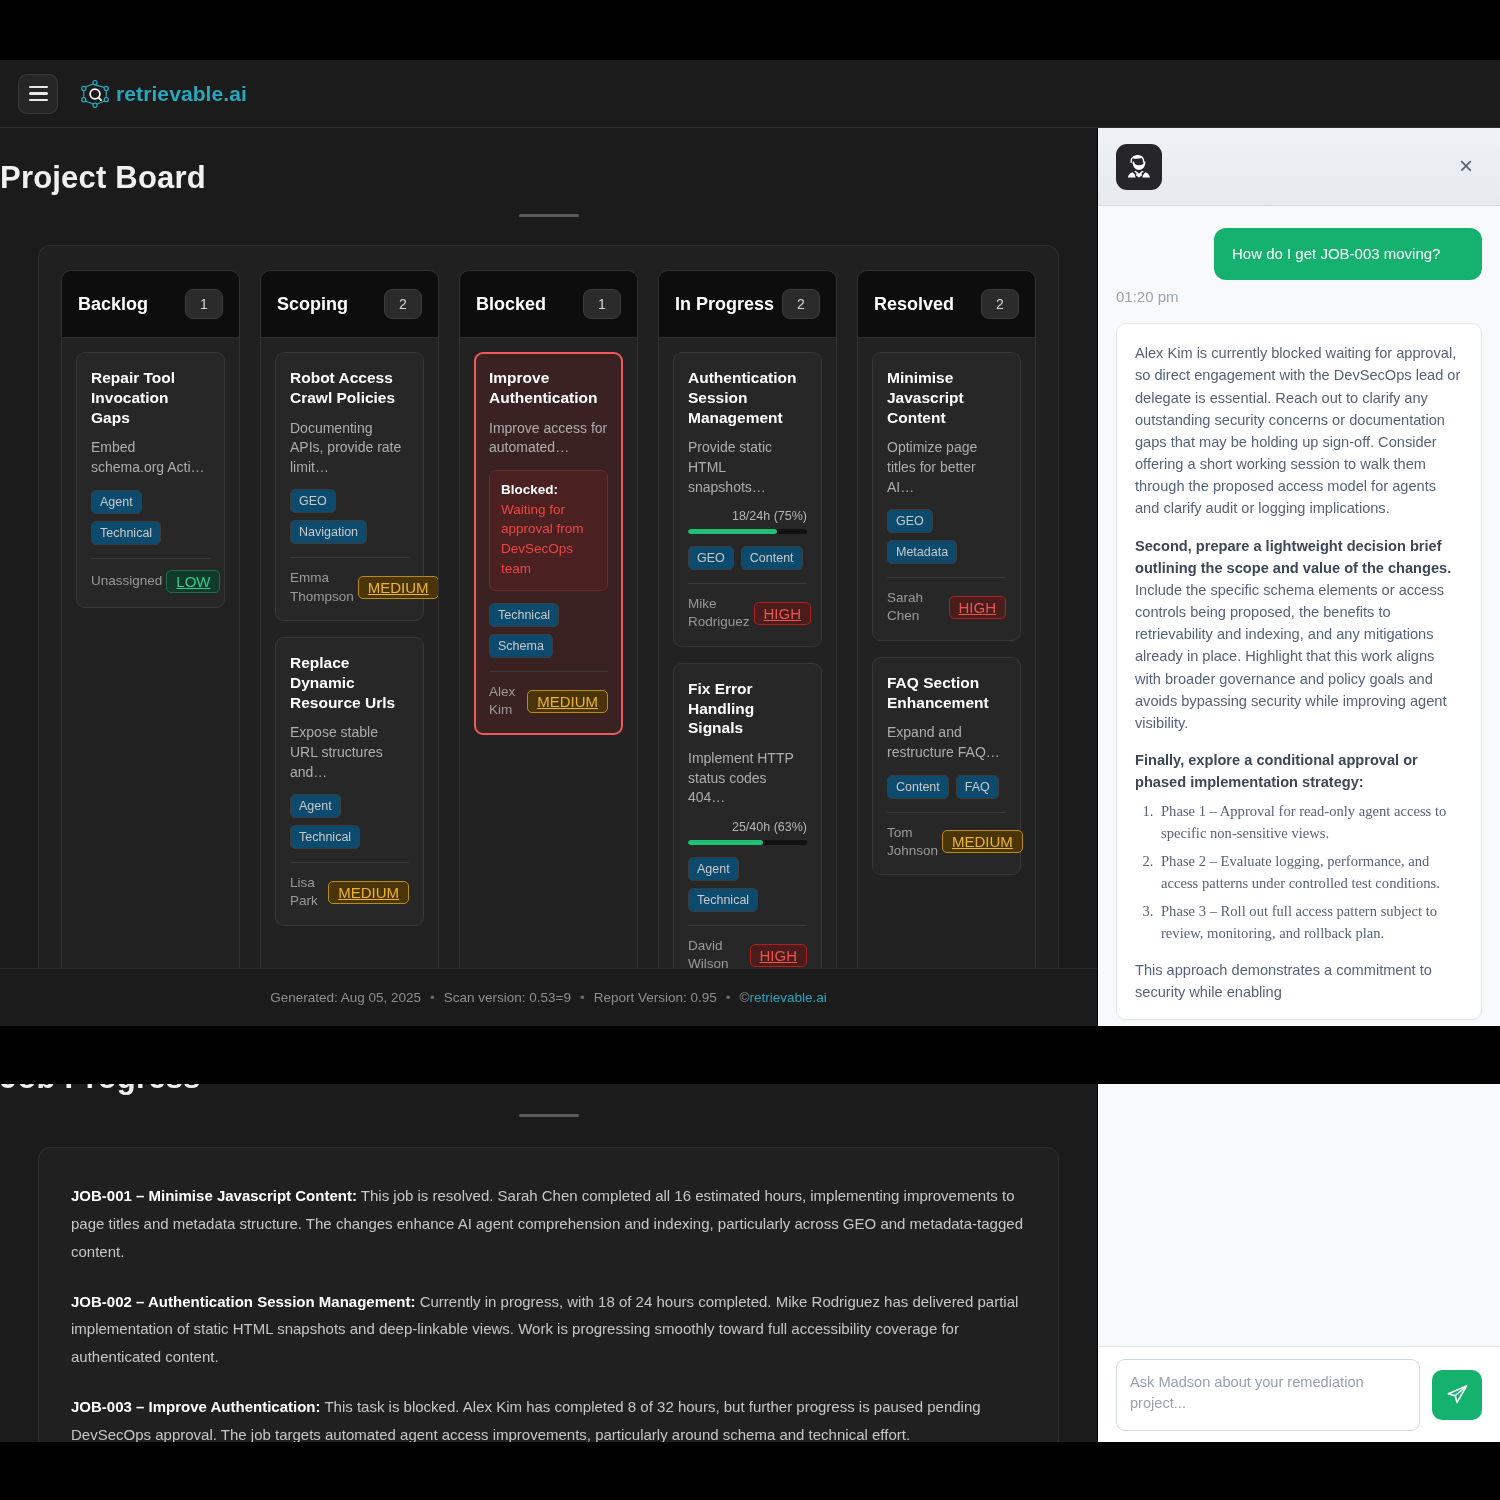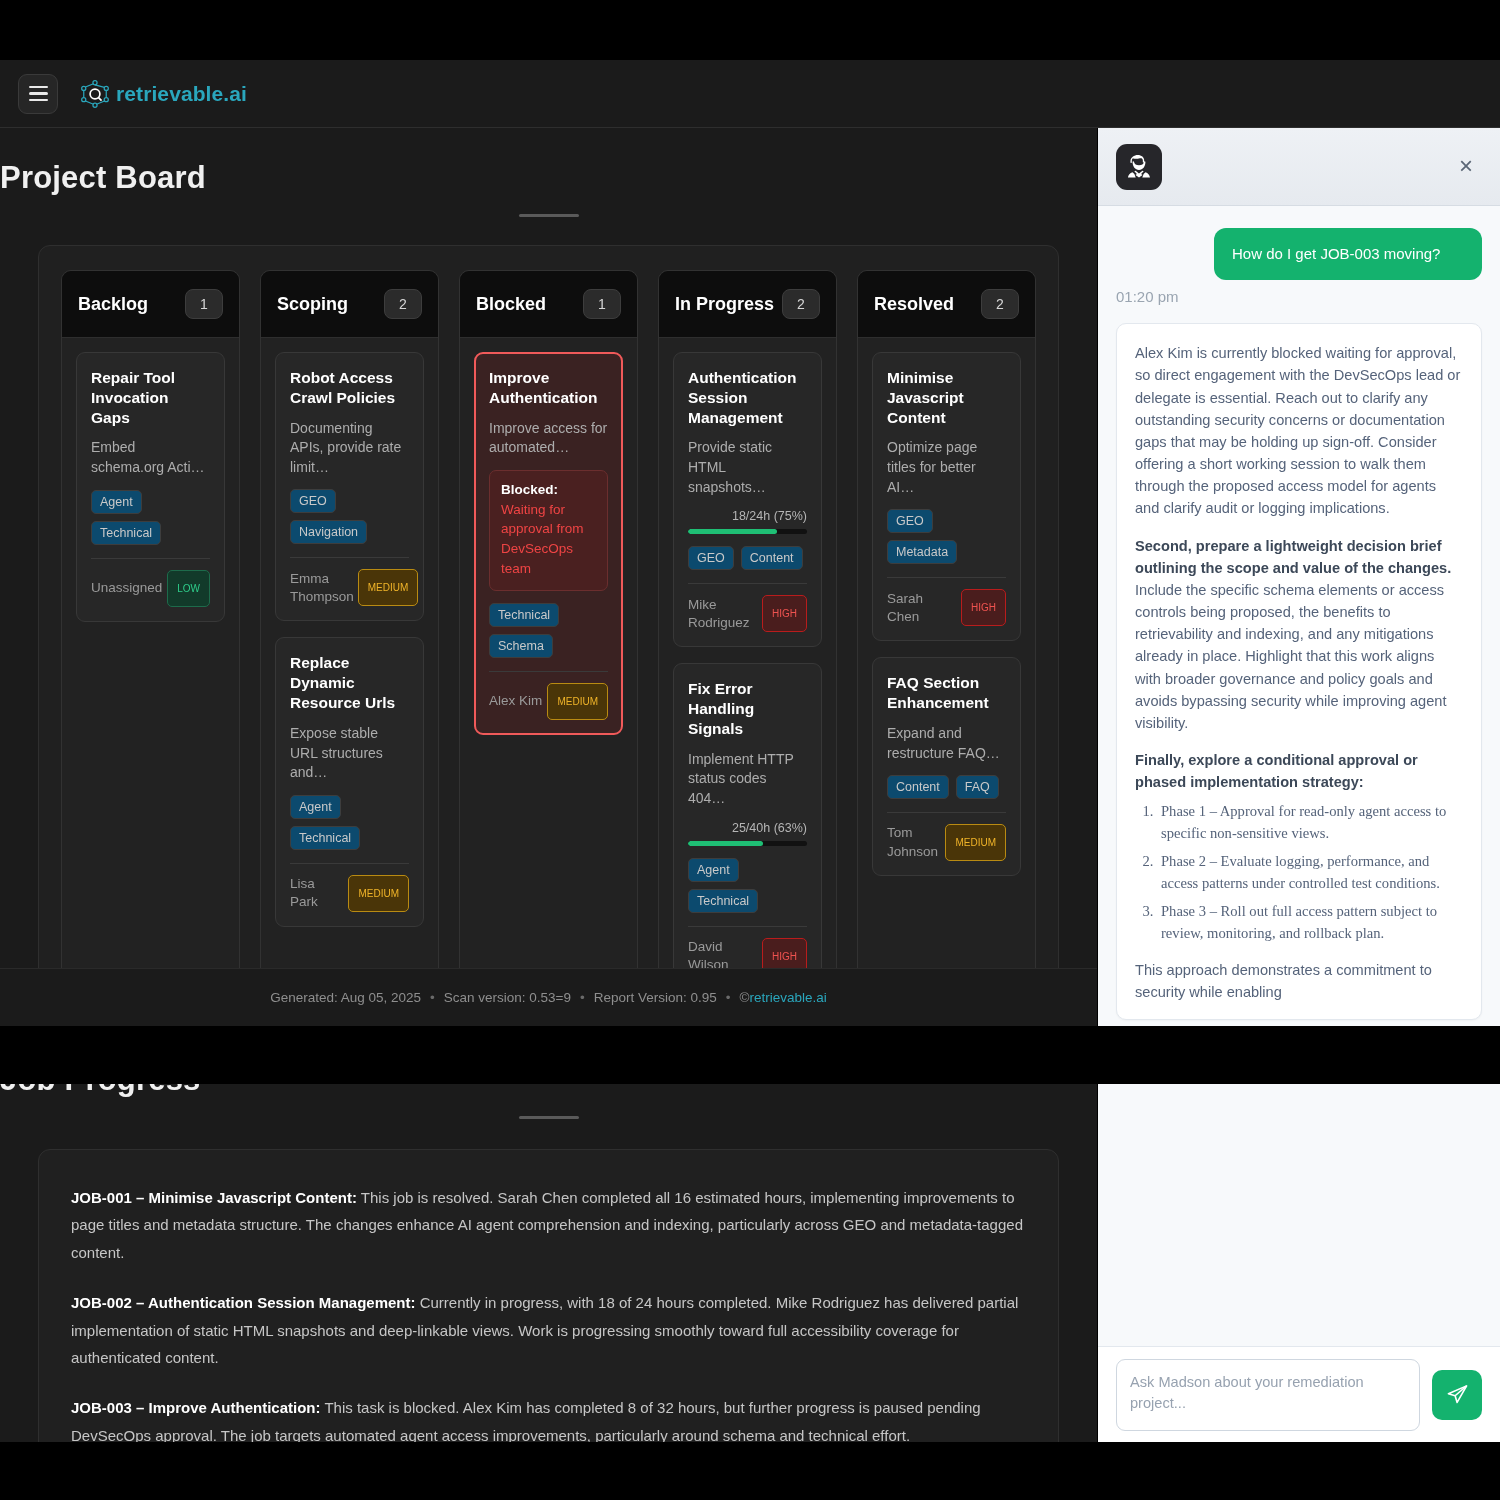--- a/index.html
+++ b/index.html
@@ -116,22 +116,22 @@
   .tags { display: flex; flex-wrap: wrap; gap: 7px; margin-top: 12px; }
   .tag {
     background: #0c4a6e; border: 1px solid #3d3d3d;
     border-radius: 5px; padding: 4px 8px;
     color: #c9c9c9; font-size: 12.5px;
   }
   .card-sep { height: 1px; background: #3a3a3a; margin: 13px 0 11px; }
   .card-foot { display: flex; align-items: center; justify-content: space-between; gap: 4px; }
   .assignee { color: #9a9a9a; font-size: 13.5px; line-height: 1.35; }
   .pri {
-    border-radius: 5px; padding: 12px 9px;
-    font-size: 10px; font-weight: 500; white-space: nowrap;
+    border-radius: 5px; padding: 2px 9px;
+    font-size: 15px; font-weight: 500; white-space: nowrap; text-decoration: underline;
   }
   .pri.low    { background: #123a2a; border: 1px solid #1d6b4b; color: #2ecc8a; }
   .pri.medium { background: #4a3508; border: 1px solid #b98b12; color: #f0b429; }
   .pri.high   { background: #4a1d1d; border: 1px solid #b91c1c; color: #ef5350; }
 
   
   .jobs-wrap {
     margin: 30px 38px 0;
     background: #202020;
     border: 1px solid #2f2f2f;

